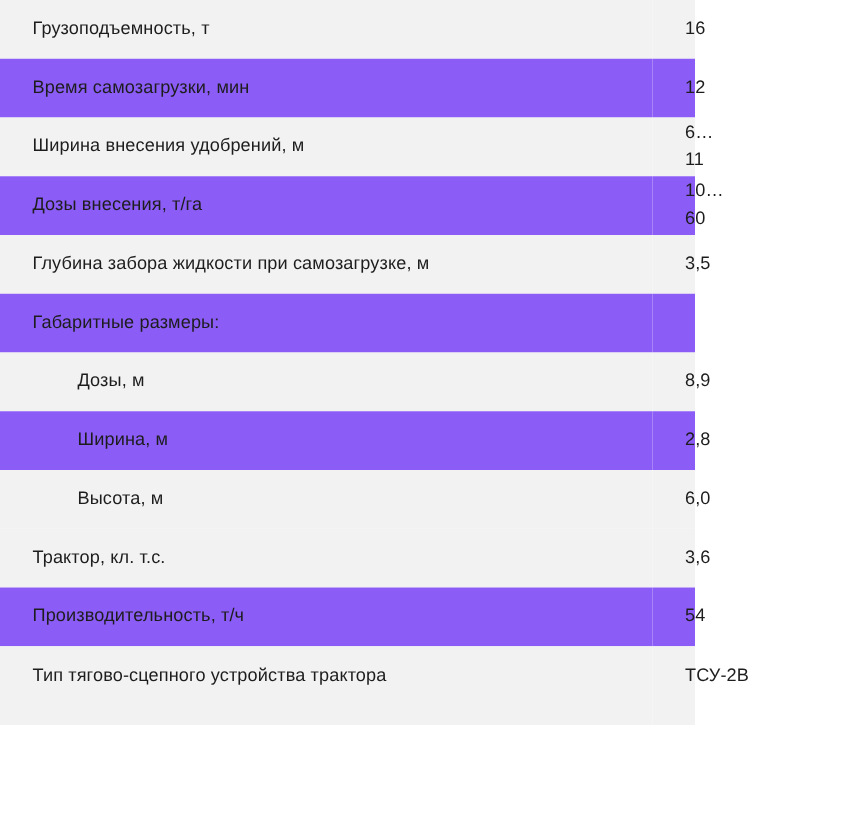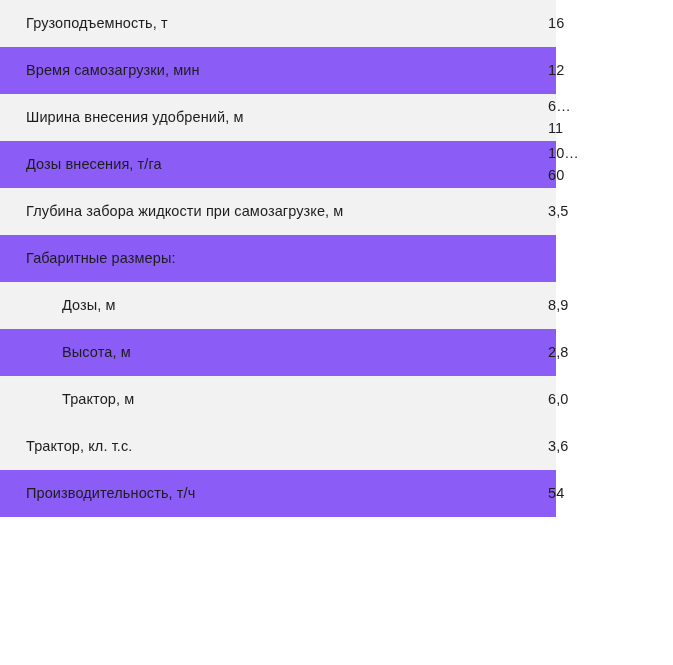--- a/index.html
+++ b/index.html
@@ -87,29 +87,33 @@
       </tr>
       <tr class="spec-row plain">
         <td class="cell label">Габаритные размеры:</td>
         <td class="cell value"></td>
       </tr>
       <tr class="spec-row shaded">
         <td class="cell label indent">Дозы, м</td>
         <td class="cell value">8,9</td>
       </tr>
       <tr class="spec-row plain">
-        <td class="cell label indent">Высота, м</td>
+        <td class="cell label indent">Ширина, м</td>
         <td class="cell value">2,8</td>
       </tr>
       <tr class="spec-row shaded">
-        <td class="cell label indent">Трактор, м</td>
+        <td class="cell label indent">Высота, м</td>
         <td class="cell value">6,0</td>
       </tr>
       <tr class="spec-row shaded">
         <td class="cell label">Трактор, кл. т.с.</td>
         <td class="cell value">3,6</td>
       </tr>
       <tr class="spec-row plain">
         <td class="cell label">Производительность, т/ч</td>
         <td class="cell value">54</td>
       </tr>
+      <tr class="spec-row shaded tall">
+        <td class="cell label">Тип тягово-сцепного устройства трактора</td>
+        <td class="cell value">ТСУ-2В</td>
+      </tr>
     </tbody>
 </table>
 
 </body></html>

